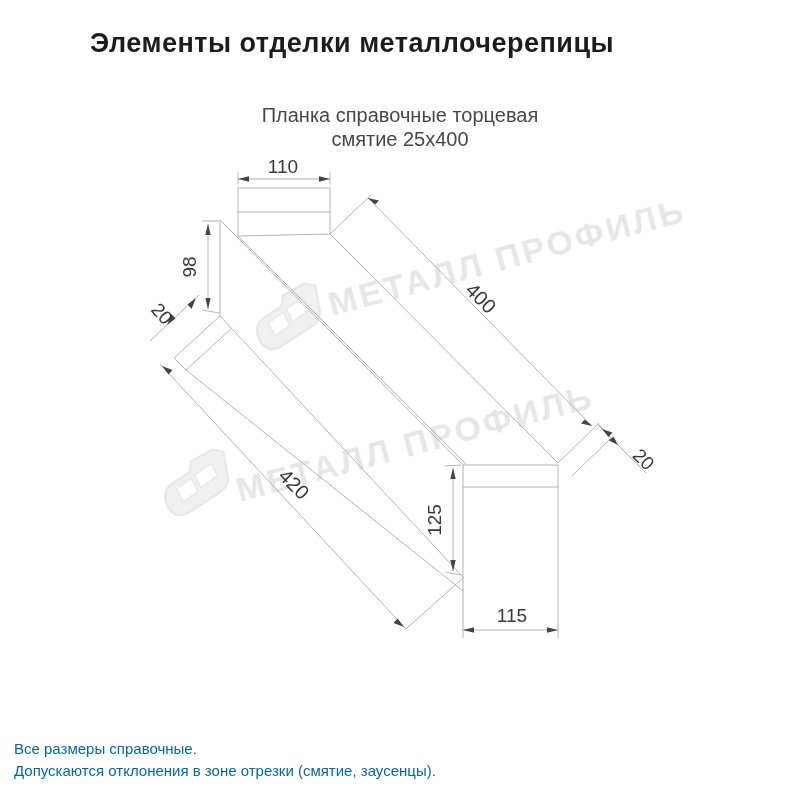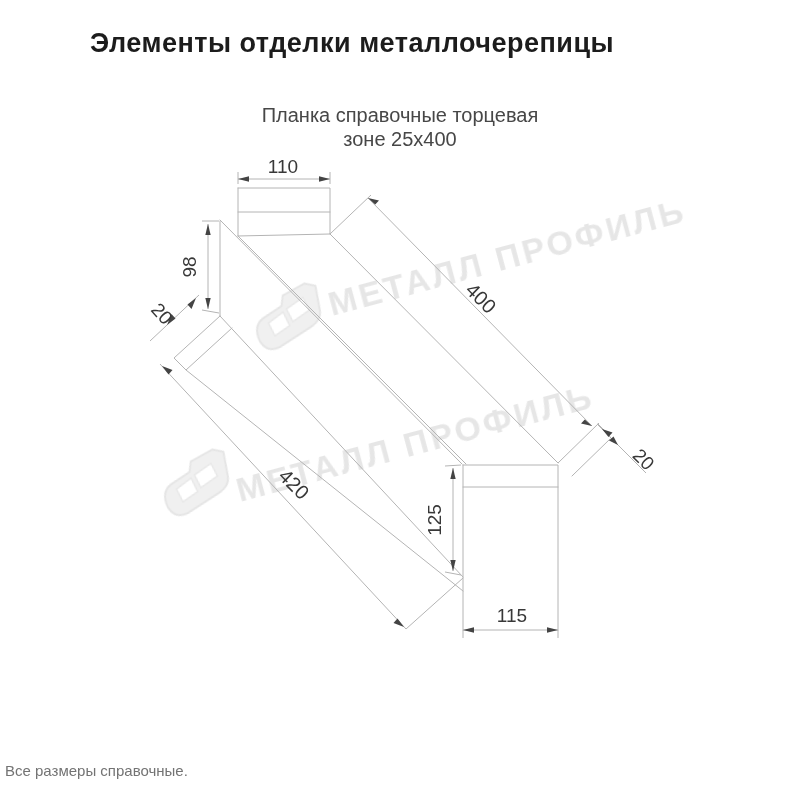--- a/index.html
+++ b/index.html
@@ -10,41 +10,41 @@
   .title{
     position:absolute;top:28px;left:0;width:704px;text-align:center;
     font-size:27px;font-weight:bold;color:#1c1c1c;letter-spacing:0.5px;
   }
   .subtitle{
     position:absolute;top:103px;left:0;width:800px;text-align:center;
     font-size:20px;color:#474747;line-height:24px;
   }
   .drawing{position:absolute;left:0;top:160px;}
   .footer{
-    position:absolute;left:5px;bottom:18px;
-    font-size:15px;color:#737373;line-height:22px;
+    position:absolute;left:14px;bottom:18px;
+    font-size:15px;color:#0369a1;line-height:22px;
   }
   svg text.dim{
     font-family:"Liberation Sans", sans-serif;
     font-size:19px;fill:#383838;
   }
   svg text.dim-big{font-size:20px;}
   svg text.wm{
     font-family:"Liberation Sans", sans-serif;
     font-size:34px;font-weight:bold;letter-spacing:3px;fill:#e4e4e4;
   }
 </style>
 </head>
 <body>
 
 <div class="title">Элементы отделки металлочерепицы</div>
 
 <div class="subtitle">
   <div>Планка справочные торцевая</div>
-  <div>зоне 25х400</div>
+  <div>смятие 25х400</div>
 </div>
 
 <svg class="drawing" width="800" height="560" viewBox="0 160 800 560">
 
   <g opacity="0.9">
     <g transform="translate(252,312) rotate(-15)">
       <path d="M0,30 Q-3,12 12,8 L30,2 L34,-8 L58,-14 L68,-9 L66,16 Q65,26 52,30 L18,41 Q4,44 0,30 Z" fill="#efefef" stroke="#e3e3e3" stroke-width="2"></path>
       <path d="M13,15 L30,8 L33,23 L16,29 Z" fill="#ffffff" stroke="#e6e6e6" stroke-width="1.5"></path>
       <path d="M34,6 L53,-1 L56,13 L37,20 Z" fill="#ffffff" stroke="#e6e6e6" stroke-width="1.5"></path>
     </g>
@@ -152,13 +152,14 @@
       <line x1="558" y1="630" x2="558" y2="638"></line>
       <polygon points="463,630 474,627.3 474,632.7" fill="#444" stroke="none"></polygon>
       <polygon points="558,630 547,627.3 547,632.7" fill="#444" stroke="none"></polygon>
       <text class="dim" x="512" y="622" text-anchor="middle" stroke="none">115</text>
     </g>
   </g>
 </svg>
 
 <div class="footer">
   <div>Все размеры справочные.</div>
+  <div>Допускаются отклонения в зоне отрезки (смятие, заусенцы).</div>
 </div>
 
 </body></html>

